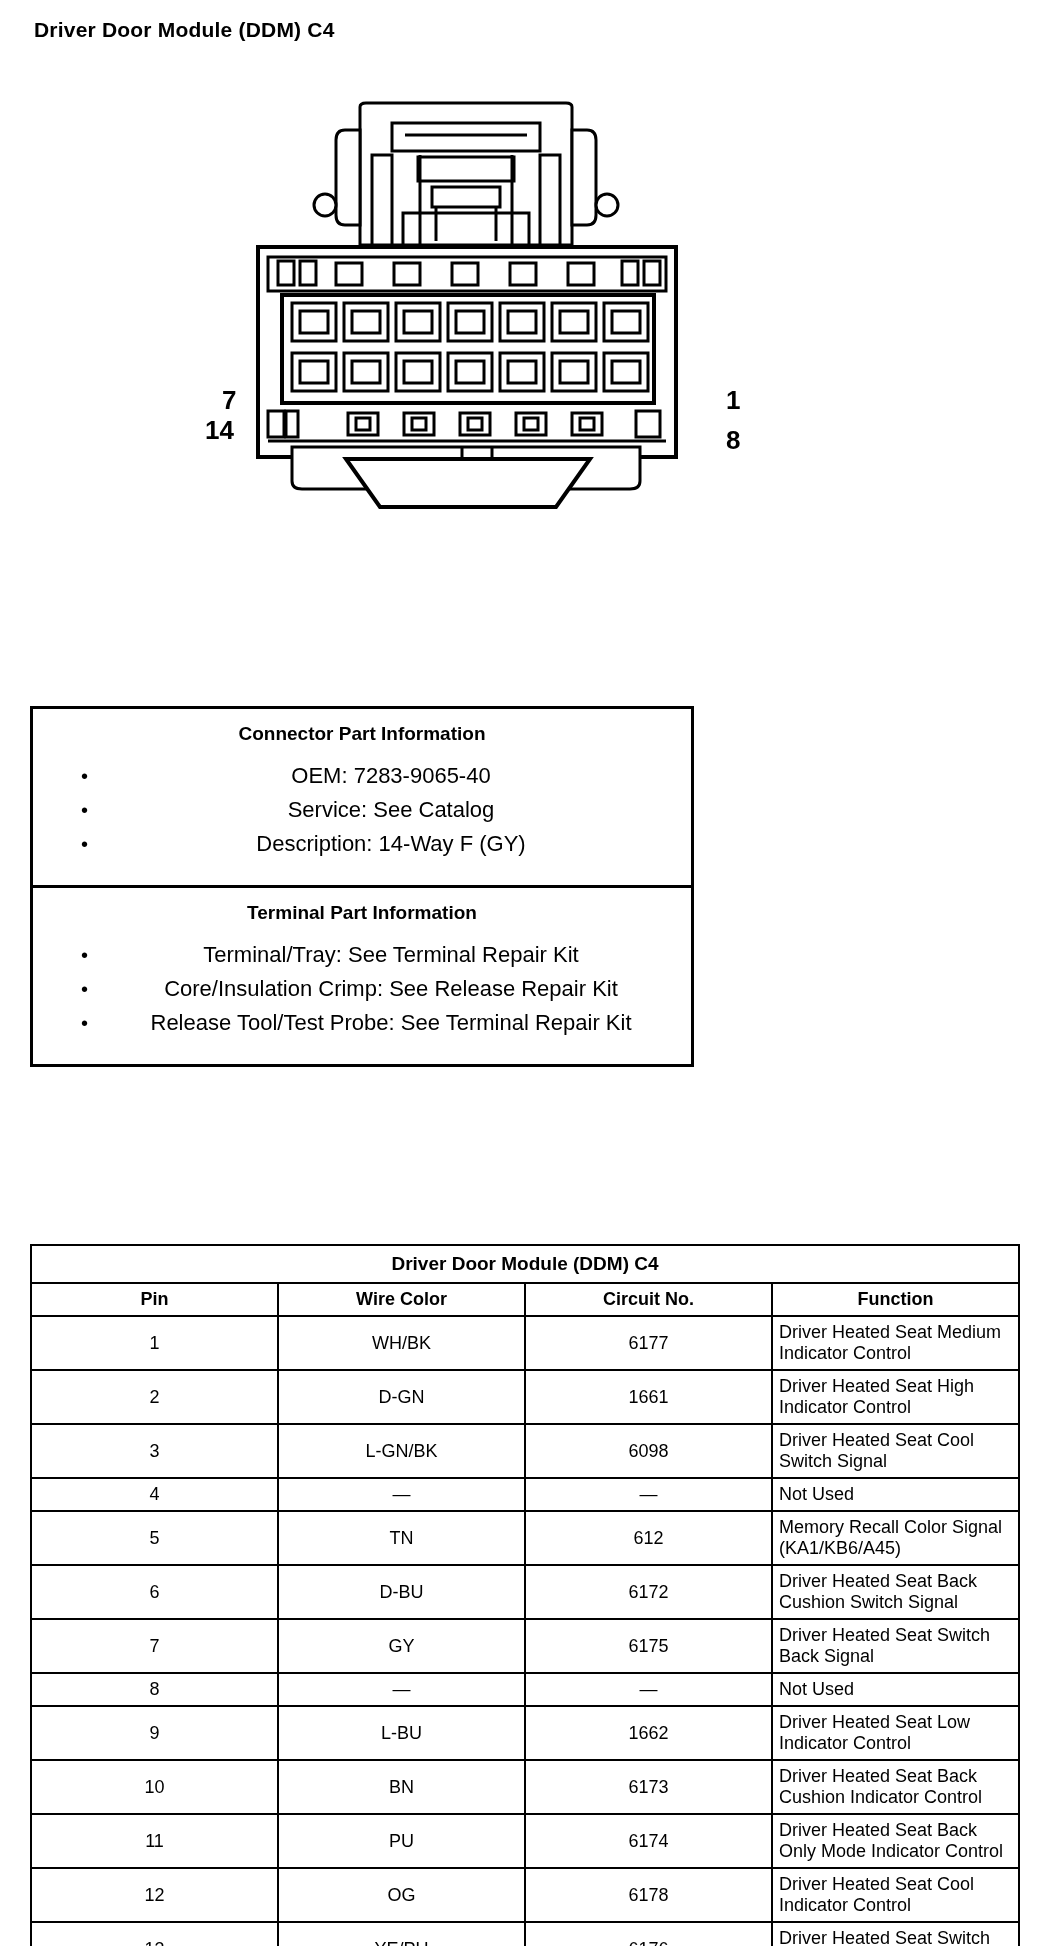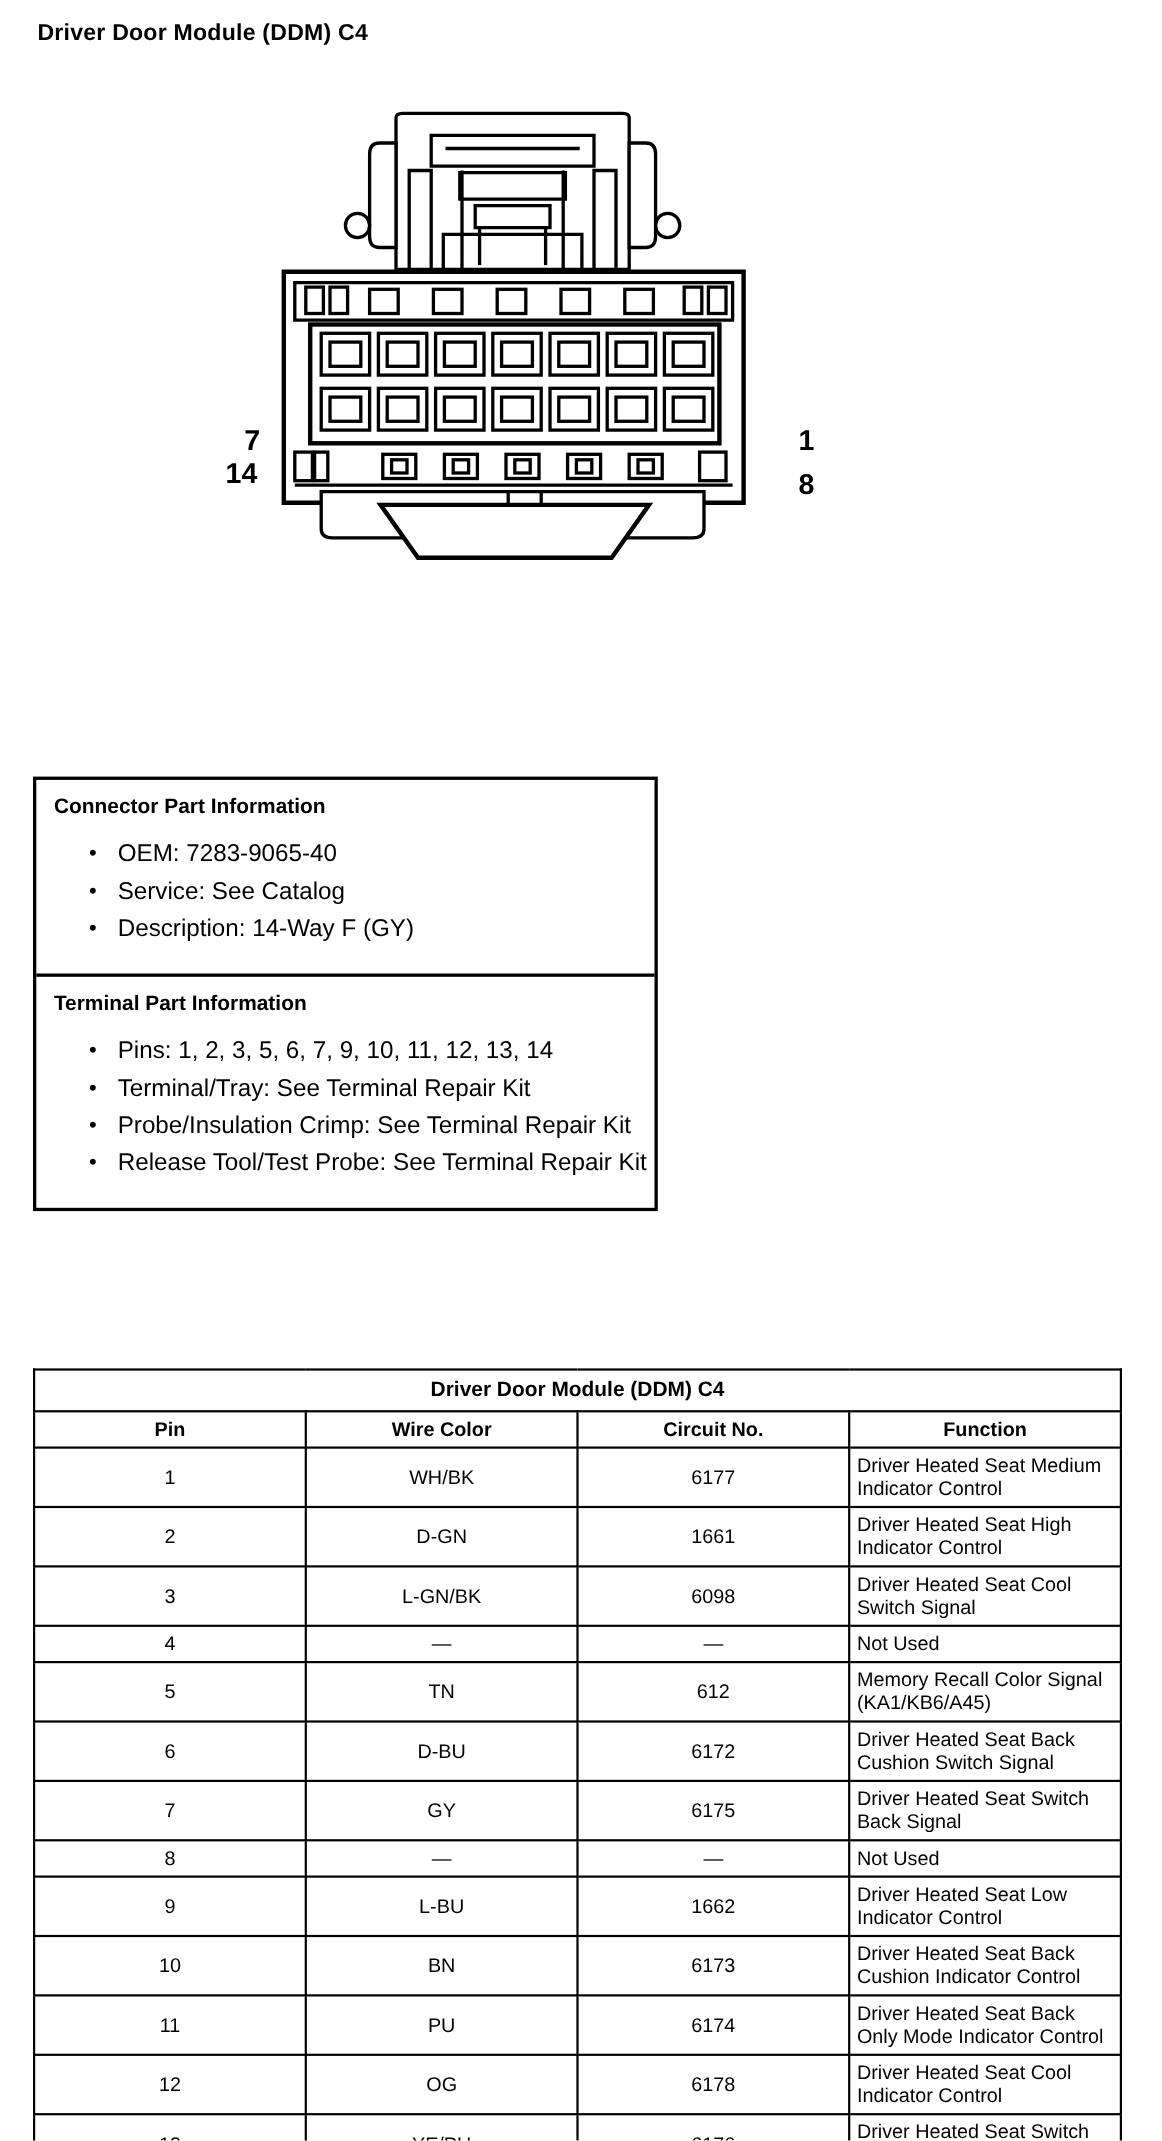--- a/index.html
+++ b/index.html
@@ -47,24 +47,25 @@
   .pin-7  { left: 222px; top: 290px; }
   .pin-14 { left: 205px; top: 320px; }
   .pin-1  { left: 726px; top: 290px; }
   .pin-8  { left: 726px; top: 330px; }
 
   
   .info-box {
     position: absolute;
     left: 30px;
     top: 706px;
-    width: 568px;
+    width: 664px;
     border: 3px solid #000;
     box-sizing: border-box;
     background: #fff;
+    text-align: center;
   }
   .info-section {
     padding: 14px 16px 24px 16px;
   }
   .info-section + .info-section {
     border-top: 3px solid #000;
   }
   .info-heading {
     font-size: 19px;
     font-weight: 700;
@@ -242,23 +243,22 @@
       <div class="info-heading">Connector Part Information</div>
       <ul class="info-list">
         <li>OEM: 7283-9065-40</li>
         <li>Service: See Catalog</li>
         <li>Description: 14-Way F (GY)</li>
       </ul>
     </div>
     <div class="info-section">
       <div class="info-heading">Terminal Part Information</div>
       <ul class="info-list">
-        <li>Pins: 1, 2, 3, 5, 6, 7, 9, 10, 11, 12, 13, 14</li>
         <li>Terminal/Tray: See Terminal Repair Kit</li>
-        <li>Probe/Insulation Crimp: See Terminal Repair Kit</li>
+        <li>Core/Insulation Crimp: See Release Repair Kit</li>
         <li>Release Tool/Test Probe: See Terminal Repair Kit</li>
       </ul>
     </div>
   </div>
 
   <div class="pin-table-wrap">
     <table class="pinout">
       <thead>
         <tr>
           <th class="tbl-title" colspan="4">Driver Door Module (DDM) C4</th>

